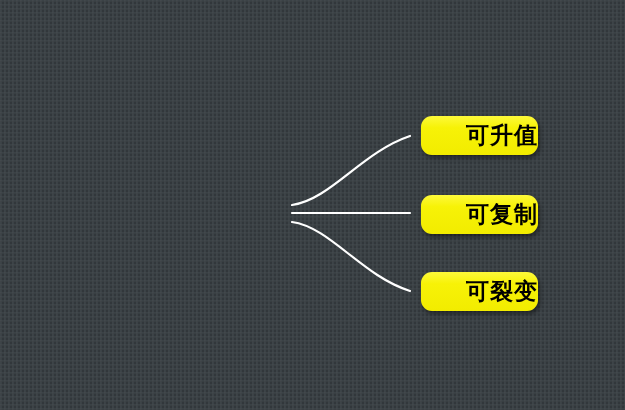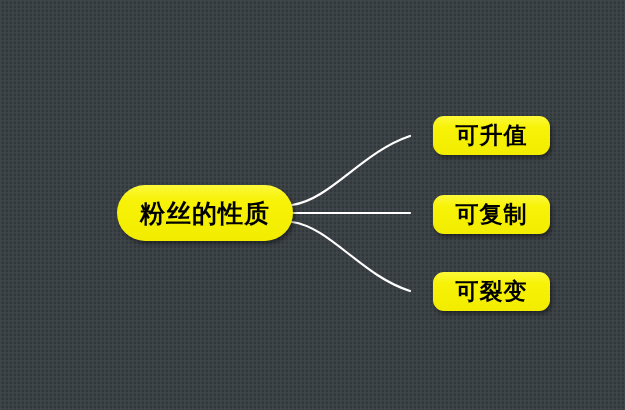--- a/index.html
+++ b/index.html
@@ -61,48 +61,46 @@
     left: 117px;
     top: 185px;
     width: 176px;
     height: 56px;
     border-radius: 28px;
     font-size: 25px;
     background: linear-gradient(180deg, #fdf93a 0%, #f7f207 28%, #f2ec00 100%);
   }
 
   .node-leaf {
-    left: 433px;
+    left: 421px;
     width: 117px;
     height: 39px;
     border-radius: 11px;
     font-size: 23px;
     background: linear-gradient(180deg, #fdf93a 0%, #f7f207 30%, #f2ec00 100%);
+    justify-content: flex-end;
   }
 
   #node-leaf-0 { top: 116px; }
   #node-leaf-1 { top: 195px; }
   #node-leaf-2 { top: 272px; }
 </style>
 </head>
 <body>
 
 <div id="mindmap-canvas">
 
   <div id="texture-overlay"></div>
 
   <svg id="connector-layer" viewBox="0 0 625 410" xmlns="http://www.w3.org/2000/svg">
     <path d="M 292 205 C 330 200, 362 152, 410 136" fill="none" stroke="#ffffff" stroke-width="2.2" stroke-linecap="round"></path>
     <path d="M 292 213 L 410 213" fill="none" stroke="#ffffff" stroke-width="2.2" stroke-linecap="round"></path>
     <path d="M 292 222 C 330 227, 362 276, 410 291" fill="none" stroke="#ffffff" stroke-width="2.2" stroke-linecap="round"></path>
   </svg>
 
-  <div class="node" id="node-root">
-    <span>粉丝的性质</span>
-  </div>
 
   <div class="node node-leaf" id="node-leaf-0">
     <span>可升值</span>
   </div>
 
   <div class="node node-leaf" id="node-leaf-2">
     <span>可裂变</span>
   </div>
 
   <div class="node node-leaf" id="node-leaf-1">

